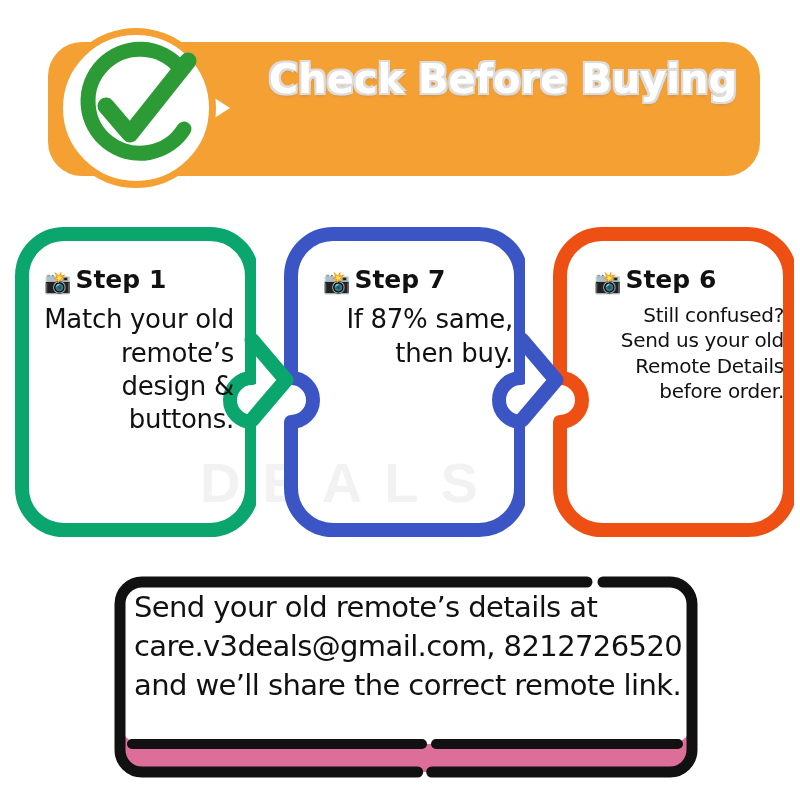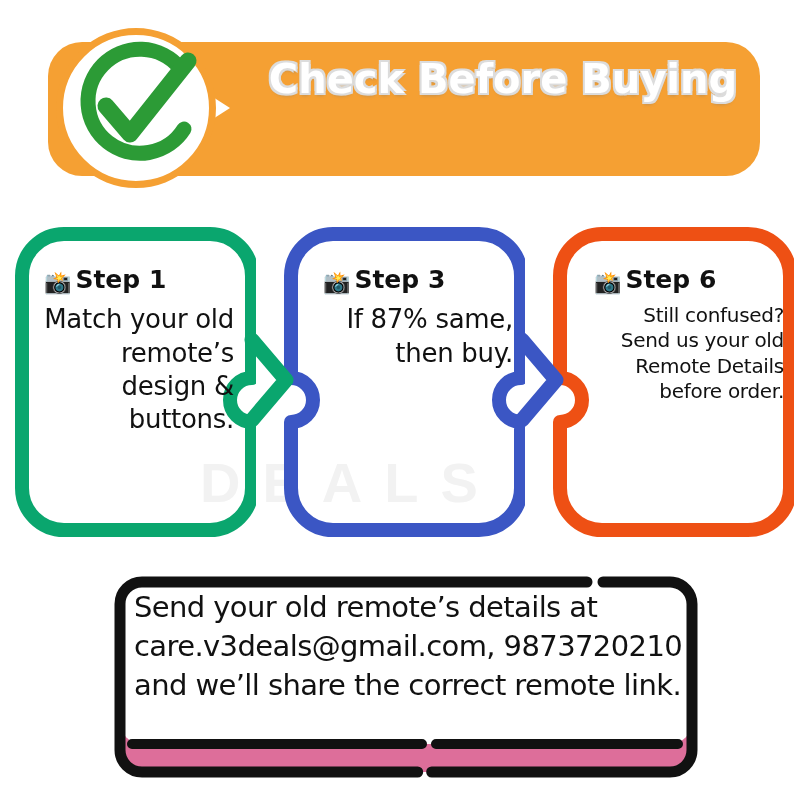--- a/index.html
+++ b/index.html
@@ -251,21 +251,21 @@
                  A22 22 0 0 1 30 174
                  A22 22 0 0 1 8 196 V262
                  A42 42 0 0 0 50 304 H196
                  A42 42 0 0 0 238 262 V196
                  A22 22 0 0 1 216 174
                  A22 22 0 0 1 238 152 V50
                  A42 42 0 0 0 196 8 Z" fill="none" stroke="#3B56C4" stroke-width="14" stroke-linecap="round" stroke-linejoin="round"></path>
       </svg>
       <div class="card-body">
         <div class="step-head">
-          <span class="cam">📸</span><span>Step 3</span>
+          <span class="cam">📸</span><span>Step 7</span>
         </div>
         <div class="step-text">If 87% same, then buy.</div>
       </div>
     </div>
 
     <div class="arrow arrow-2">
       <svg viewBox="0 0 60 100" width="60" height="100" aria-hidden="true">
         <path d="M12 10 L46 50 L12 90" fill="none" stroke="#3B56C4" stroke-width="15" stroke-linecap="round" stroke-linejoin="round"></path>
       </svg>
     </div>
@@ -293,16 +293,16 @@
     <svg class="note-svg" viewBox="0 0 608 206">
 
       <path d="M18 150 V178 A22 22 0 0 0 40 200 H568 A22 22 0 0 0 590 178 V150 Z" fill="#DD6E9A"></path>
 
       <path d="M18 32 A22 22 0 0 1 40 10 H568 A22 22 0 0 1 590 32 V150 A22 22 0 0 1 568 172 H40 A22 22 0 0 1 18 150 Z" fill="#ffffff"></path>
 
       <path d="M40 10 H568 A22 22 0 0 1 590 32 V178 A22 22 0 0 1 568 200 H40 A22 22 0 0 1 18 178 V32 A22 22 0 0 1 40 10 Z" fill="none" stroke="#111111" stroke-width="11" stroke-linecap="round" stroke-dasharray="445 16 70 0 450 14 100 0"></path>
 
       <path d="M30 172 H576" fill="none" stroke="#111111" stroke-width="10" stroke-linecap="round" stroke-dasharray="290 14 260 0"></path>
     </svg>
-    <div class="note-text">Send your old remote’s details at care.v3deals@gmail.com, 9873720210 and we’ll share the correct remote link.</div>
+    <div class="note-text">Send your old remote’s details at care.v3deals@gmail.com, 8212726520 and we’ll share the correct remote link.</div>
   </div>
 
 </div>
 
 </body></html>

